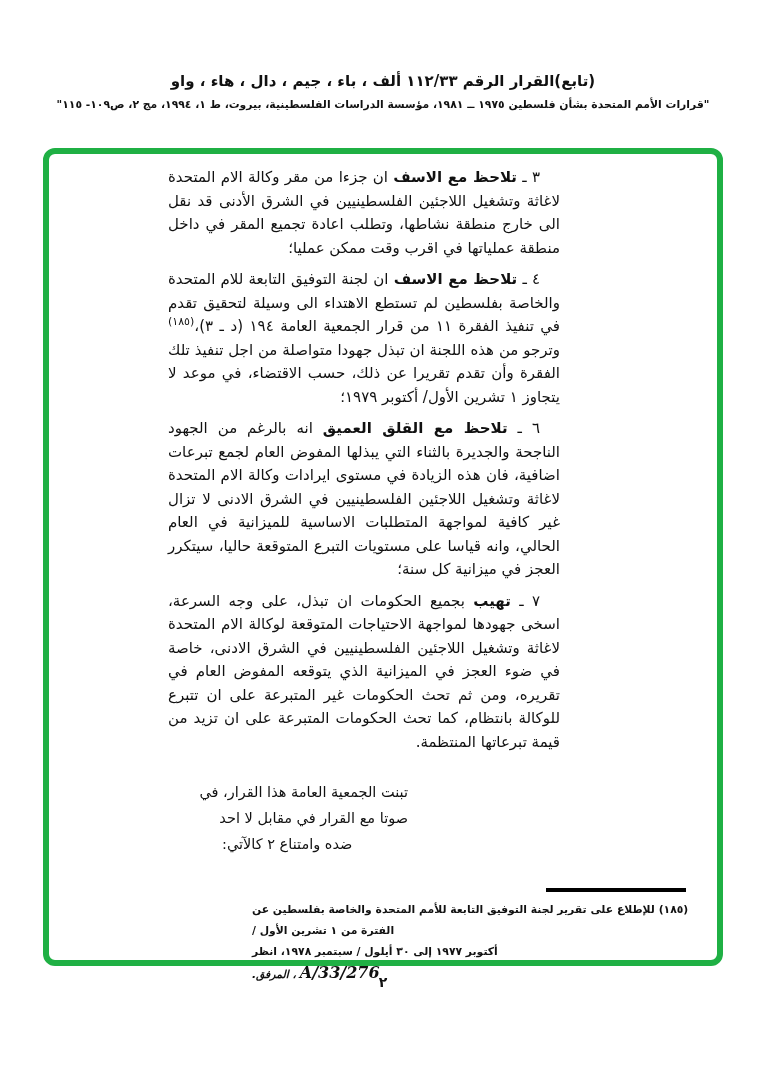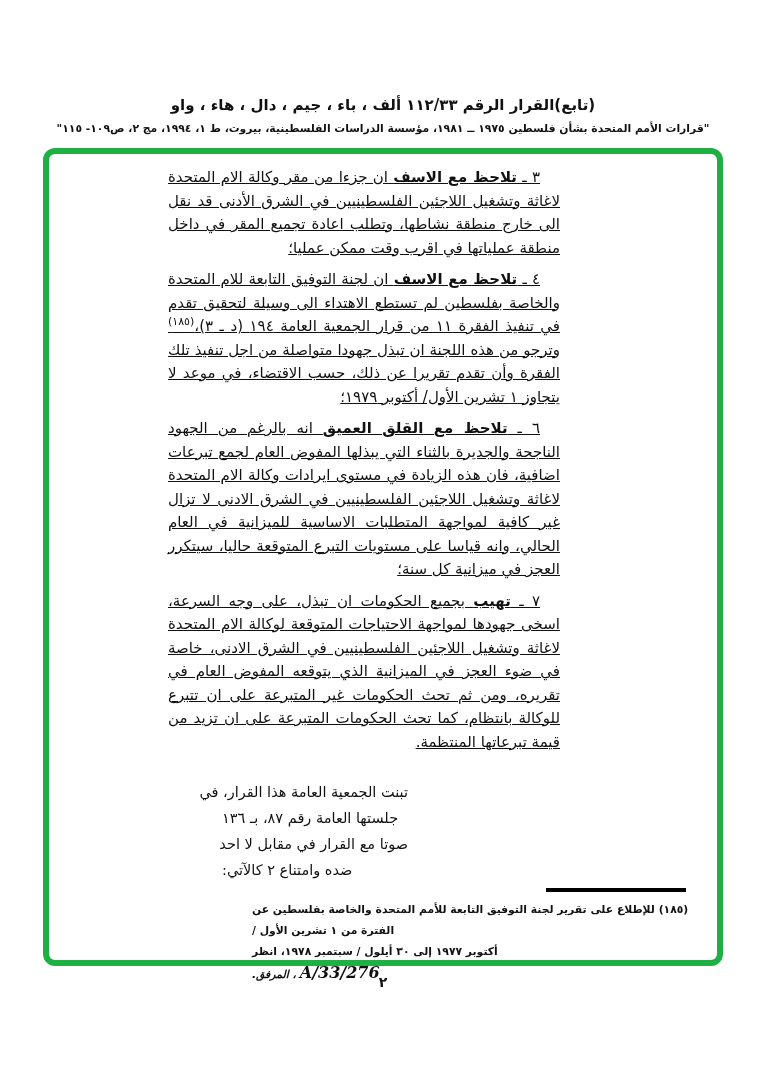--- a/index.html
+++ b/index.html
@@ -1,36 +1,36 @@
 <!DOCTYPE html>
 <html lang="ar" style="--green: #1fb044;"><head>
 <meta charset="utf-8">
 <style>
   html,body{margin:0;padding:0;}
   body{
     width:766px;height:1084px;position:relative;background:#ffffff;
     font-family:"DejaVu Sans", sans-serif;color:#111;overflow:hidden;
   }
   
-  .header{position:absolute;top:72px;left:0;right:0;text-align:center;direction:rtl;margin-top:24px;}
+  .header{position:absolute;top:72px;left:0;right:0;text-align:center;direction:rtl;}
   .header .h1{font-size:15px;font-weight:bold;letter-spacing:0.2px;}
   .header .h2{font-size:10.8px;font-weight:bold;margin-top:8px;}
 
   
   .frame{
     position:absolute;left:43px;top:148px;width:668px;height:806px;
     border:6px solid var(--green);border-radius:12px;background:transparent;
   }
 
   
   .bodytext{
     position:absolute;top:166px;right:206px;width:392px;
     direction:rtl;text-align:justify;font-size:15px;line-height:23.5px;
   }
-  .bodytext p{margin:0 0 8px 0;text-indent:20px;text-decoration:underline;}
+  .bodytext p{margin:0 0 8px 0;text-indent:20px;}
   .bodytext b{font-weight:bold;}
   .bodytext sup{font-size:11px;line-height:0;}
 
   
   .closing{
     position:absolute;top:779px;right:358px;width:186px;
     direction:rtl;text-align:left;font-size:14.5px;line-height:26px;
   }
   .closing div{white-space:nowrap;}
 
@@ -67,21 +67,20 @@
   <p><span>٤ ـ </span><b>تلاحظ مع الاسف</b><span> ان لجنة التوفيق التابعة للام المتحدة والخاصة بفلسطين لم تستطع الاهتداء الى وسيلة لتحقيق تقدم في تنفيذ الفقرة ١١ من قرار الجمعية العامة ١٩٤ (د ـ ٣)،</span><sup>(١٨٥)</sup><span> وترجو من هذه اللجنة ان تبذل جهودا متواصلة من اجل تنفيذ تلك الفقرة وأن تقدم تقريرا عن ذلك، حسب الاقتضاء، في موعد لا يتجاوز ١ تشرين الأول/ أكتوبر ١٩٧٩؛</span></p>
 
 
   <p><span>٦ ـ </span><b>تلاحظ مع القلق العميق</b><span> انه بالرغم من الجهود الناجحة والجديرة بالثناء التي يبذلها المفوض العام لجمع تبرعات اضافية، فان هذه الزيادة في مستوى ايرادات وكالة الام المتحدة لاغاثة وتشغيل اللاجئين الفلسطينيين في الشرق الادنى لا تزال غير كافية لمواجهة المتطلبات الاساسية للميزانية في العام الحالي، وانه قياسا على مستويات التبرع المتوقعة حاليا، سيتكرر العجز في ميزانية كل سنة؛</span></p>
 
   <p><span>٧ ـ </span><b>تهيب</b><span> بجميع الحكومات ان تبذل، على وجه السرعة، اسخى جهودها لمواجهة الاحتياجات المتوقعة لوكالة الام المتحدة لاغاثة وتشغيل اللاجئين الفلسطينيين في الشرق الادنى، خاصة في ضوء العجز في الميزانية الذي يتوقعه المفوض العام في تقريره، ومن ثم تحث الحكومات غير المتبرعة على ان تتبرع للوكالة بانتظام، كما تحث الحكومات المتبرعة على ان تزيد من قيمة تبرعاتها المنتظمة.</span></p>
 </div>
 
 <div class="closing">
   <div>تبنت الجمعية العامة هذا القرار، في</div>
-  <div>جلستها العامة رقم ٨٧، بـ ١٣٦</div>
   <div>صوتا مع القرار في مقابل لا احد</div>
   <div>ضده وامتناع ٢ كالآتي:</div>
 </div>
 
 <div class="fn-divider"></div>
 <div class="footnote">
   <div class="l1">(١٨٥) للإطلاع على تقرير لجنة التوفيق التابعة للأمم المتحدة والخاصة بفلسطين عن الفترة من ١ تشرين الأول /</div>
   <div class="l2"><span>أكتوبر ١٩٧٧ إلى ٣٠ أيلول / سبتمبر ١٩٧٨، انظر </span><span class="ref">A/33/276</span><span class="annex"> ، المرفق.</span></div>
 </div>
 

